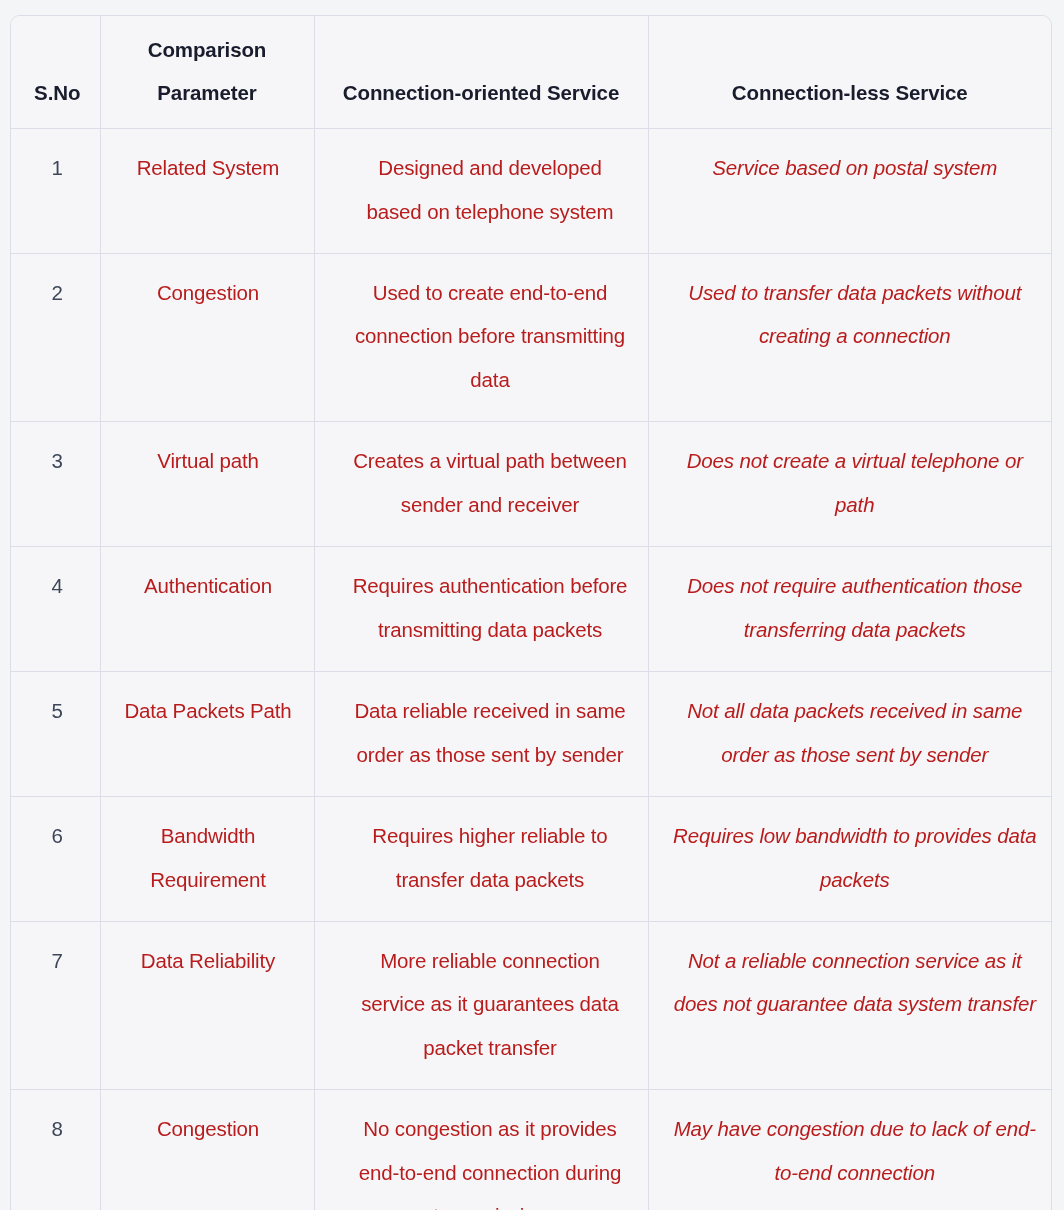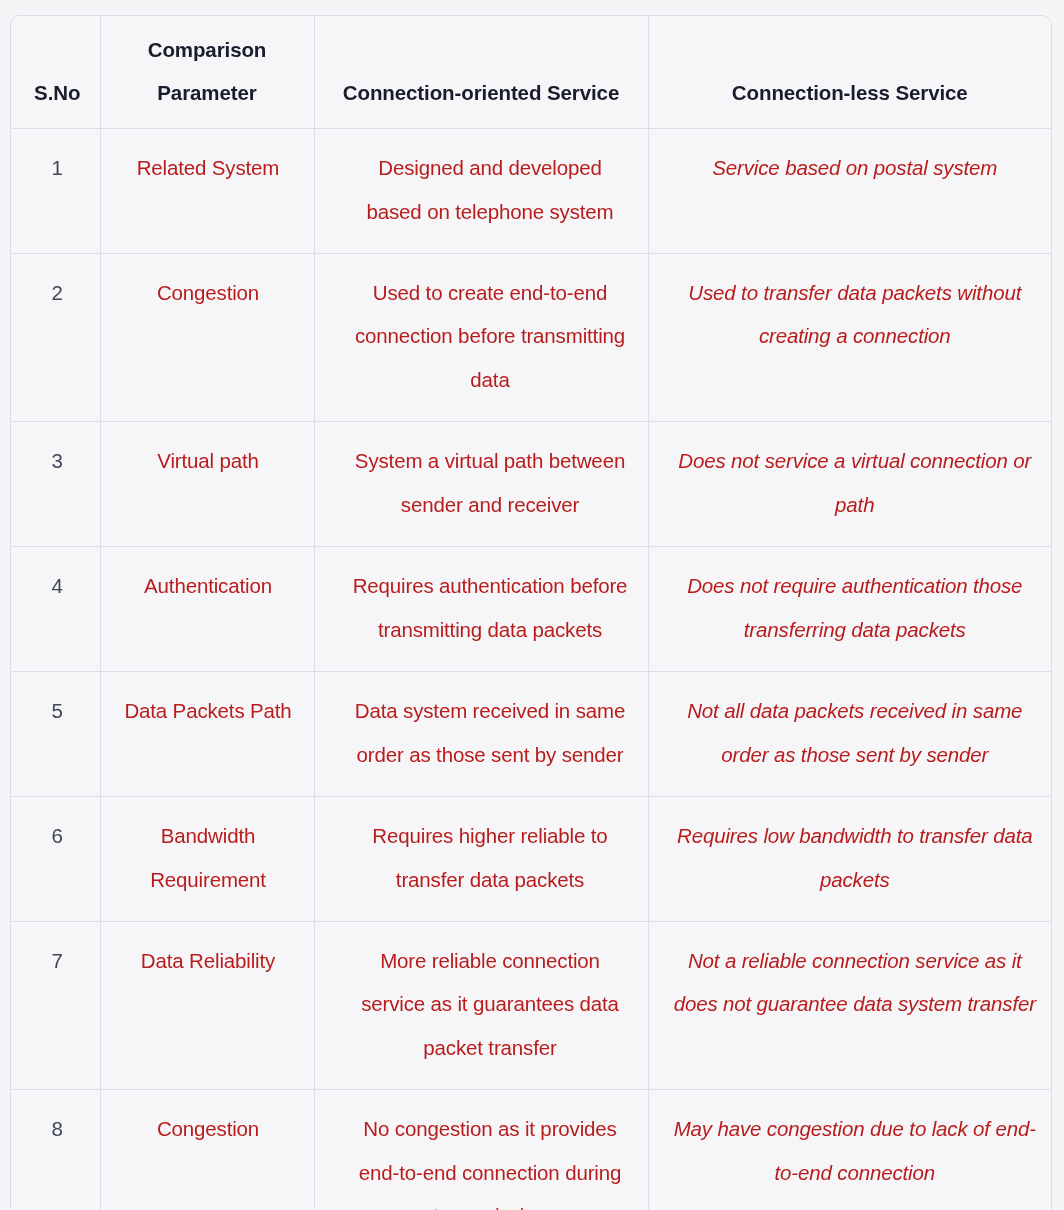--- a/index.html
+++ b/index.html
@@ -113,40 +113,40 @@
         </tr>
         <tr>
           <td class="cell-sno">2</td>
           <td class="cell-param">Congestion</td>
           <td class="cell-co">Used to create end-to-end connection before transmitting data</td>
           <td class="cell-cl">Used to transfer data packets without creating a connection</td>
         </tr>
         <tr>
           <td class="cell-sno">3</td>
           <td class="cell-param">Virtual path</td>
-          <td class="cell-co">System a virtual path between sender and receiver</td>
-          <td class="cell-cl">Does not service a virtual connection or path</td>
+          <td class="cell-co">Creates a virtual path between sender and receiver</td>
+          <td class="cell-cl">Does not create a virtual telephone or path</td>
         </tr>
         <tr>
           <td class="cell-sno">4</td>
           <td class="cell-param">Authentication</td>
           <td class="cell-co">Requires authentication before transmitting data packets</td>
           <td class="cell-cl">Does not require authentication those transferring data packets</td>
         </tr>
         <tr>
           <td class="cell-sno">5</td>
           <td class="cell-param">Data Packets Path</td>
-          <td class="cell-co">Data system received in same order as those sent by sender</td>
+          <td class="cell-co">Data reliable received in same order as those sent by sender</td>
           <td class="cell-cl">Not all data packets received in same order as those sent by sender</td>
         </tr>
         <tr>
           <td class="cell-sno">6</td>
           <td class="cell-param">Bandwidth Requirement</td>
           <td class="cell-co">Requires higher reliable to transfer data packets</td>
-          <td class="cell-cl">Requires low bandwidth to transfer data packets</td>
+          <td class="cell-cl">Requires low bandwidth to provides data packets</td>
         </tr>
         <tr>
           <td class="cell-sno">7</td>
           <td class="cell-param">Data Reliability</td>
           <td class="cell-co">More reliable connection service as it guarantees data packet transfer</td>
           <td class="cell-cl">Not a reliable connection service as it does not guarantee data system transfer</td>
         </tr>
         <tr>
           <td class="cell-sno">8</td>
           <td class="cell-param">Congestion</td>

